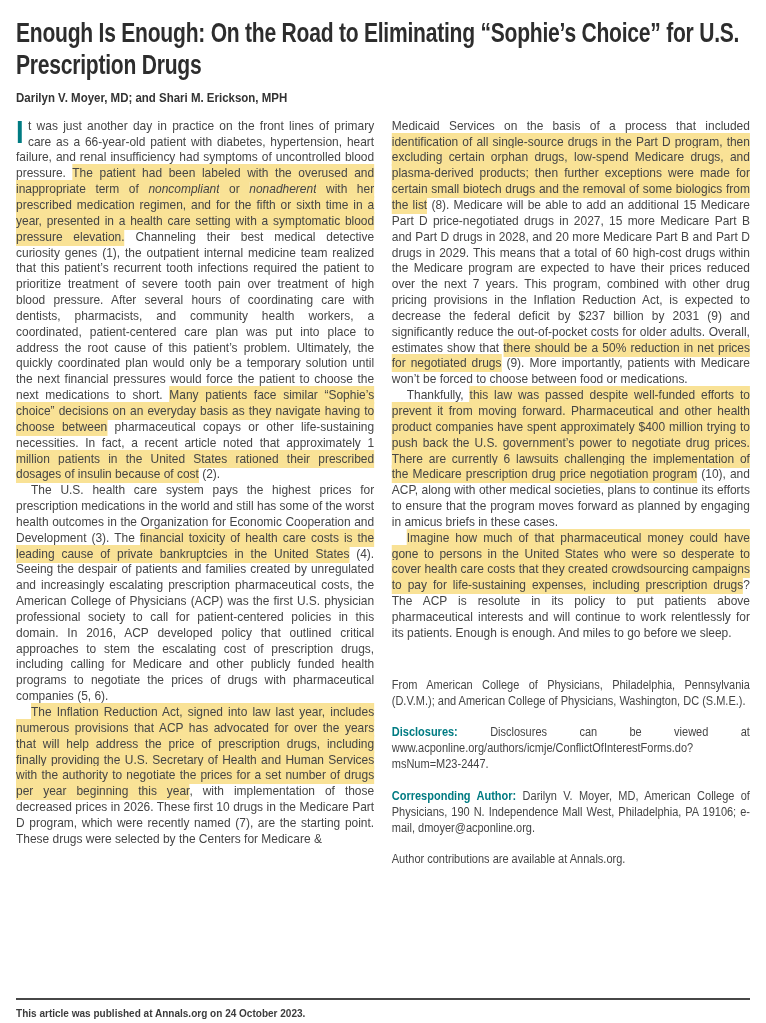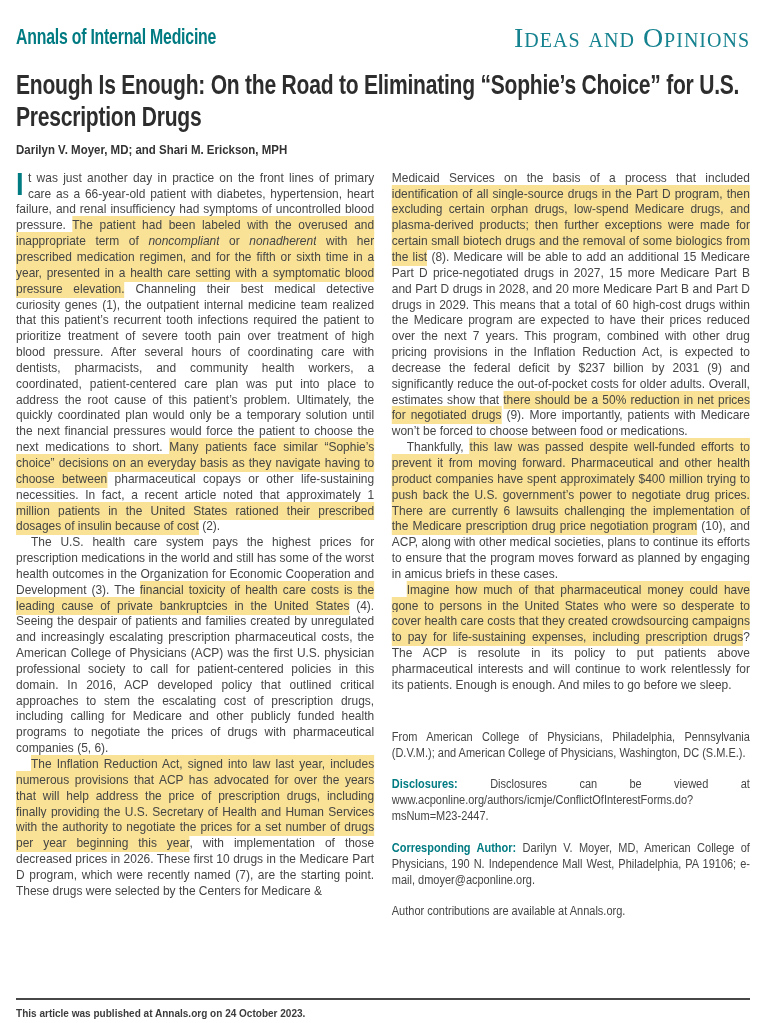--- a/index.html
+++ b/index.html
@@ -90,24 +90,20 @@
     width: 860px;
     transform: scaleX(0.85); transform-origin: 0 0;
     white-space: nowrap;
   }
 </style>
 </head>
 <body>
 
 <div class="page">
 
-  <div class="header">
-    <div class="journal">Annals of Internal Medicine</div>
-    <div class="section">Ideas and Opinions</div>
-  </div>
 
   <h1 class="title" style="margin:17px 0 0 0;">Enough Is Enough: On the Road to Eliminating “Sophie’s Choice” for U.S. Prescription Drugs</h1>
   <div class="byline">Darilyn V. Moyer, MD; and Shari M. Erickson, MPH</div>
 
   <div class="body-columns">
     <div class="col">
         <p><span class="dropcap">I</span><span>t was just another day in practice on the front lines of primary care as a 66-year-old patient with diabetes, hypertension, heart failure, and renal insufficiency had symptoms of uncontrolled blood pressure. </span><mark>The patient had been labeled with the overused and inappropriate term of </mark><mark class="italic">noncompliant</mark><mark> or </mark><mark class="italic">nonadherent</mark><mark> with her prescribed medication regimen, and for the fifth or sixth time in a year, presented in a health care setting with a symptomatic blood pressure elevation.</mark><span> Channeling their best medical detective curiosity genes (1), the outpatient internal medicine team realized that this patient’s recurrent tooth infections required the patient to prioritize treatment of severe tooth pain over treatment of high blood pressure. After several hours of coordinating care with dentists, pharmacists, and community health workers, a coordinated, patient-centered care plan was put into place to address the root cause of this patient’s problem. Ultimately, the quickly coordinated plan would only be a temporary solution until the next financial pressures would force the patient to choose the next medications to short. </span><mark>Many patients face similar “Sophie’s choice” decisions on an everyday basis as they navigate having to choose between</mark><span> pharmaceutical copays or other life-sustaining necessities. In fact, a recent article noted that approximately 1 </span><mark>million patients in the United States rationed their prescribed dosages of insulin because of cost</mark><span> (2).</span></p>
         <p class="indent"><span>The U.S. health care system pays the highest prices for prescription medications in the world and still has some of the worst health outcomes in the Organization for Economic Cooperation and Development (3). The </span><mark>financial toxicity of health care costs is the leading cause of private bankruptcies in the United States</mark><span> (4). Seeing the despair of patients and families created by unregulated and increasingly escalating prescription pharmaceutical costs, the American College of Physicians (ACP) was the first U.S. physician professional society to call for patient-centered policies in this domain. In 2016, ACP developed policy that outlined critical approaches to stem the escalating cost of prescription drugs, including calling for Medicare and other publicly funded health programs to negotiate the prices of drugs with pharmaceutical companies (5, 6).</span></p>
         <p class="indent"><mark>The Inflation Reduction Act, signed into law last year, includes numerous provisions that ACP has advocated for over the years that will help address the price of prescription drugs, including finally providing the U.S. Secretary of Health and Human Services with the authority to negotiate the prices for a set number of drugs per year beginning this year</mark><span>, with implementation of those decreased prices in 2026. These first 10 drugs in the Medicare Part D program, which were recently named (7), are the starting point. These drugs were selected by the Centers for Medicare &amp;</span></p>
       </div>

